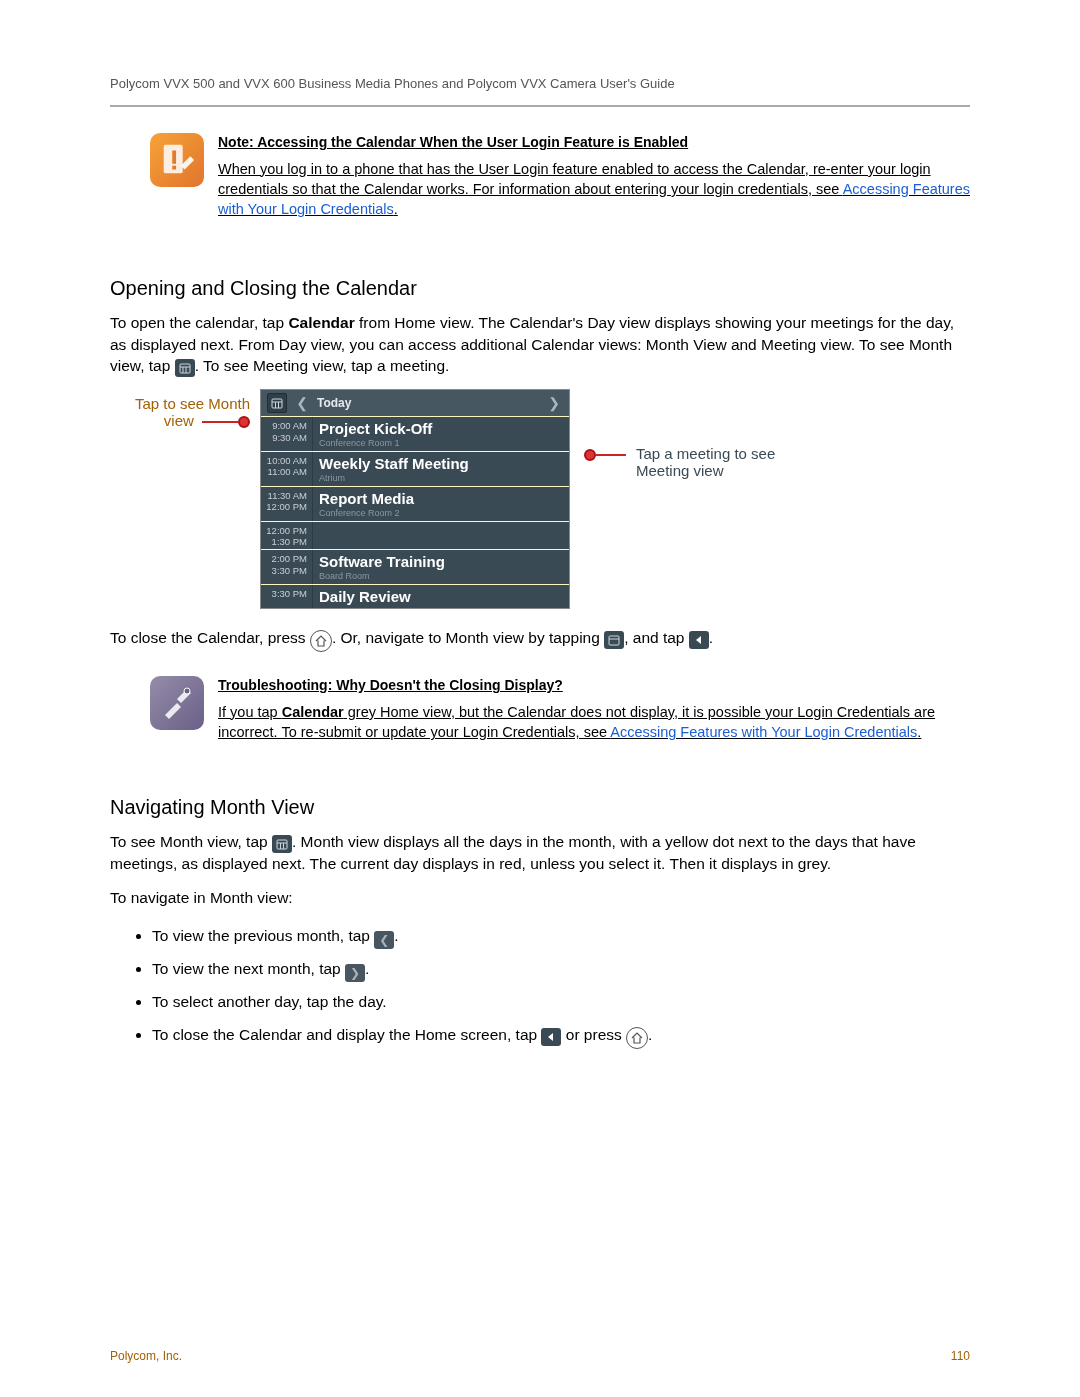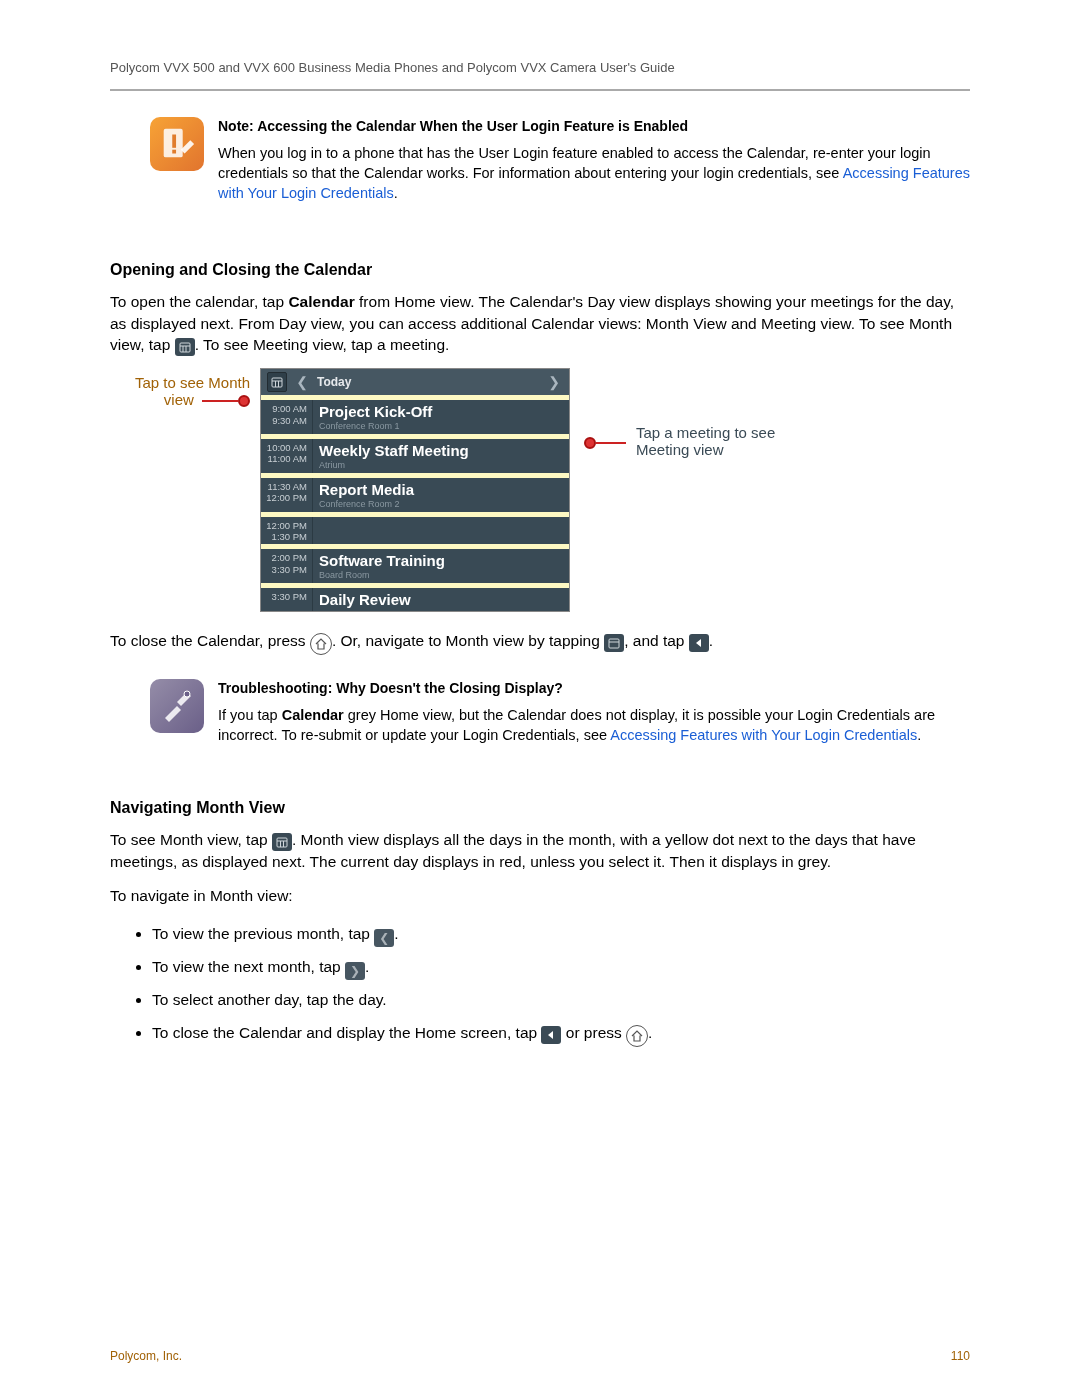--- a/index.html
+++ b/index.html
@@ -5,21 +5,21 @@
   * { box-sizing: border-box; margin: 0; padding: 0; }
   body {
     font-family: Arial, Helvetica, sans-serif;
     background: #fff;
     color: #000;
     width: 1080px;
     min-height: 1397px;
     position: relative;
   }
   .page {
-    padding: 60px 110px 40px 110px;
+    padding: 76px 110px 40px 110px;
   }
   .header-title {
     font-size: 13px;
     color: #555;
     margin-bottom: 14px;
   }
   .header-rule {
     border: none;
     border-top: 2px solid #aaa;
     margin-bottom: 26px;
@@ -41,32 +41,33 @@
     display: flex;
     align-items: center;
     justify-content: center;
   }
   .note-icon svg { display: block; }
   .note-text {
     flex: 1;
     font-size: 14.5px;
     line-height: 1.4;
     color: #000;
+    text-decoration: underline;
   }
   .note-title {
     font-weight: bold;
     margin-bottom: 6px;
     font-size: 14px;
   }
   .link { color: #1a5ed5; cursor: pointer; }
 
   
   h1.section-heading {
-    font-size: 16px;
-    font-weight: bold;
+    font-size: 20px;
+    font-weight: normal;
     margin-bottom: 12px;
   }
   p.body {
     font-size: 15.5px;
     line-height: 1.38;
     margin-bottom: 12px;
   }
   .inline-icon {
     display: inline-flex;
     align-items: center;
@@ -143,21 +144,21 @@
     gap: 6px;
   }
   .shot-topbar .title {
     flex: 1;
     text-align: left;
     font-weight: bold;
     font-size: 12px;
   }
   .shot-row {
     display: flex;
-    border-top: 5px solid #fef9c3;
+    border-top: 1px solid #fef9c3;
   }
   .shot-time {
     width: 52px;
     text-align: right;
     padding: 3px 5px 2px 0;
     font-size: 9.5px;
     line-height: 1.2;
     color: #c8cfd4;
     border-right: 1px solid #2b3a43;
   }
@@ -188,21 +189,21 @@
     font-size: 14px;
     color: #aab6bf;
     text-align: center;
   }
   .right-callout {
     margin-left: 14px;
     font-size: 15px;
     color: #3a4a55;
     margin-top: 56px;
     display: flex;
-    align-items: center;
+    align-items: flex-start;
     gap: 10px;
   }
 
   
   .trouble-block {
     display: flex;
     gap: 14px;
     margin: 24px 0 54px 0;
     padding-left: 40px;
   }

